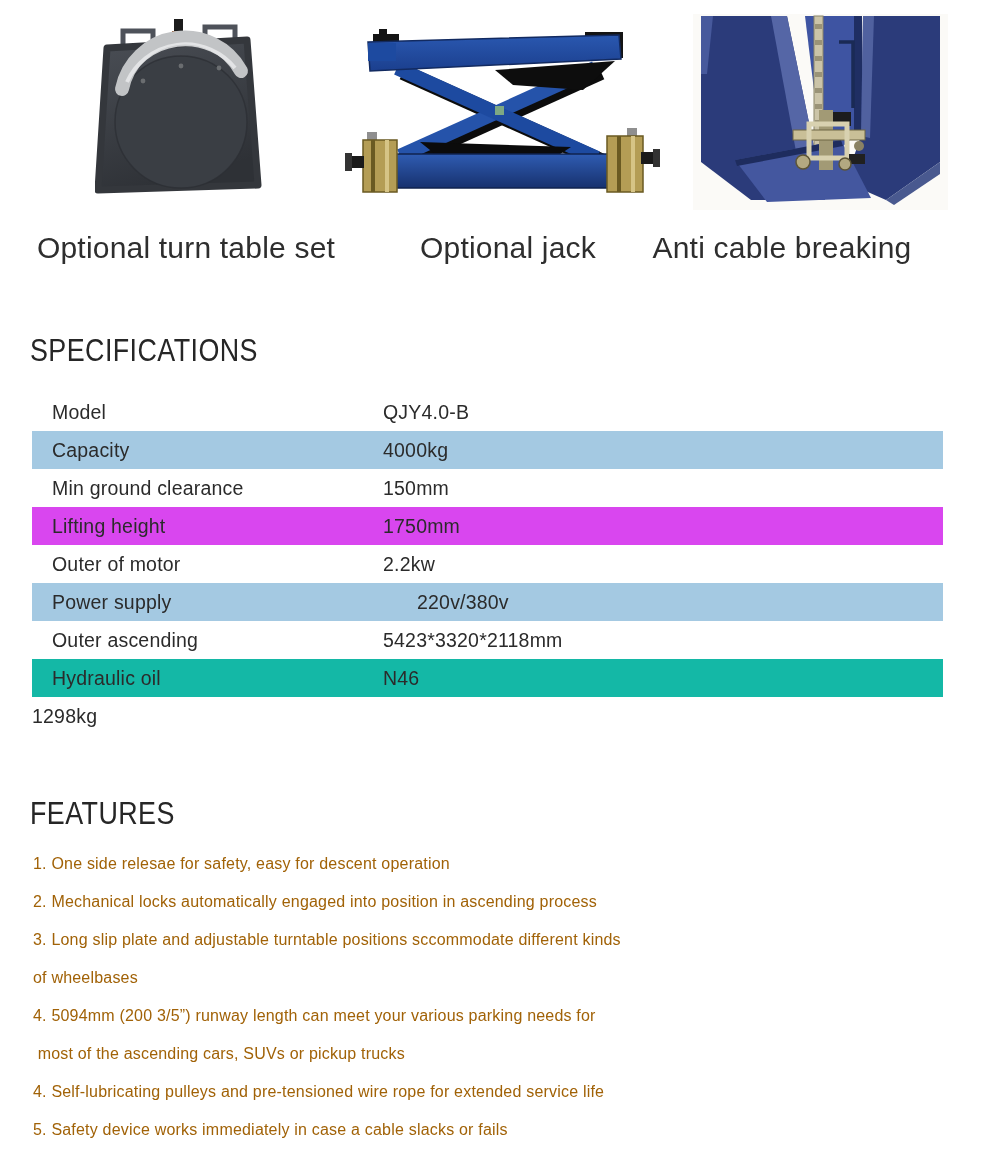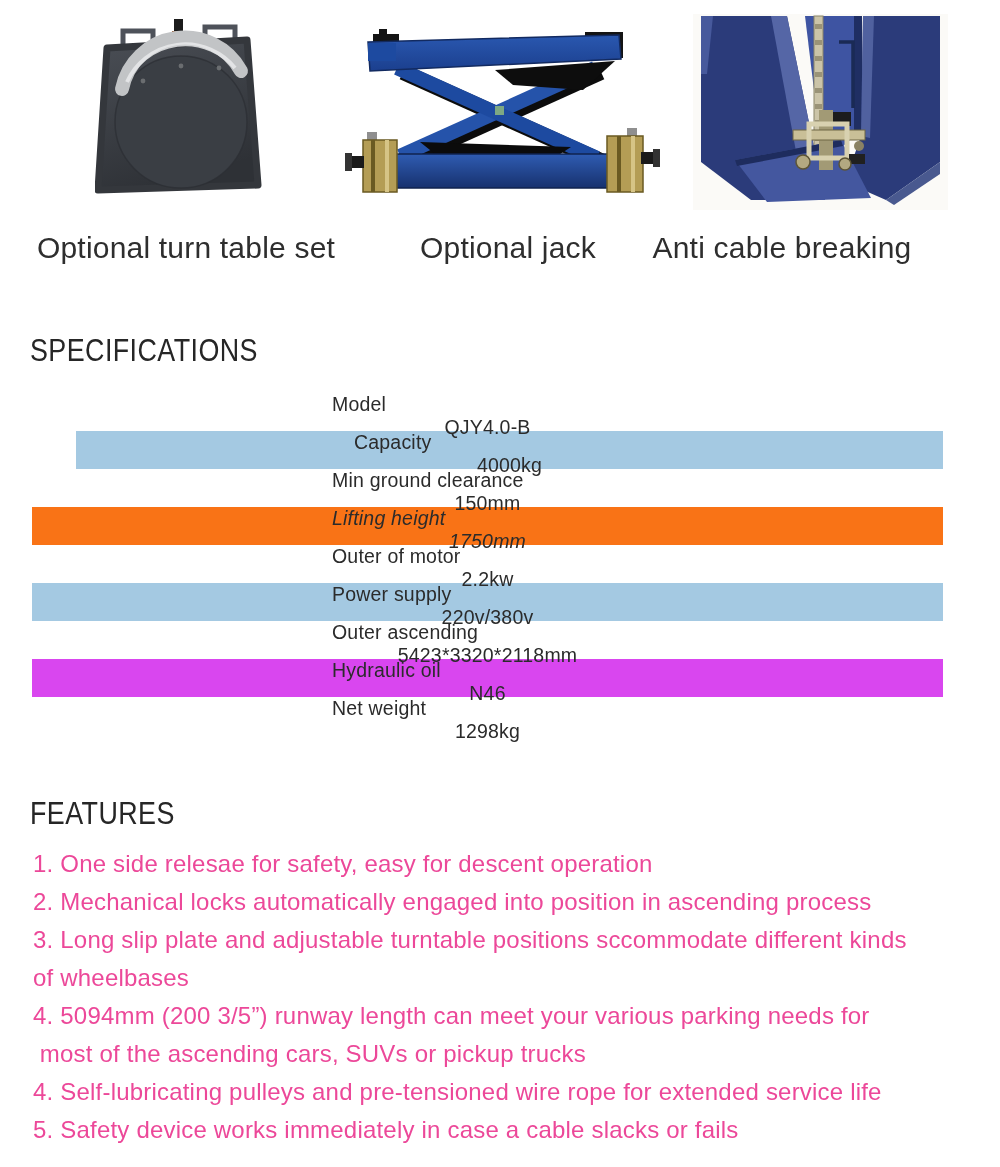--- a/index.html
+++ b/index.html
@@ -26,27 +26,27 @@
   .section-title{
     position:absolute;left:30px;font-size:32px;line-height:34px;color:#262626;
     transform:scaleX(0.84);transform-origin:left center;white-space:nowrap;
     letter-spacing:0.5px;
   }
   #spec-title{top:333px;}
   #feat-title{top:796px;}
 
   
   .spec-table{position:absolute;left:32px;top:393px;width:911px;}
-  .spec-row{display:flex;align-items:center;height:38px;font-size:19.5px;color:#2b2b2b;letter-spacing:0.2px;flex-direction:column;}
+  .spec-row{display:flex;align-items:center;height:38px;font-size:19.5px;color:#2b2b2b;letter-spacing:0.2px;}
   .spec-row.blue{background:#a4c9e2;}
   .spec-label{width:351px;padding-left:20px;box-sizing:border-box;}
   .spec-value{flex:1;}
 
   
-  .features-list{position:absolute;left:33px;top:845px;width:950px;font-size:24px;color:#ec4899;letter-spacing:0.2px;}
+  .features-list{position:absolute;left:33px;top:845px;width:950px;font-size:16px;color:#a16207;letter-spacing:0.2px;}
   .feature-line{height:38px;line-height:38px;white-space:pre;}
 </style>
 </head>
 <body style="background: rgb(255, 255, 255);">
 
 <div>
 
   <svg id="fig1" class="fig-img" width="170" height="190" viewBox="0 0 170 190">
     <defs>
       <linearGradient id="plateGrad" x1="0" y1="0" x2="0.35" y2="1">
@@ -174,50 +174,49 @@
   <div id="cap2" class="caption">Optional jack</div>
   <div id="cap3" class="caption">Anti cable breaking</div>
 
   <div id="spec-title" class="section-title">SPECIFICATIONS</div>
 
   <div class="spec-table">
     <div class="spec-row">
       <div class="spec-label">Model</div>
       <div class="spec-value">QJY4.0-B</div>
     </div>
-    <div class="spec-row blue" style="background: rgb(164, 201, 226); margin-left: 44px;">
+    <div class="spec-row blue" style="background: rgb(164, 201, 226);">
       <div class="spec-label">Capacity</div>
       <div class="spec-value">4000kg</div>
     </div>
     <div class="spec-row">
       <div class="spec-label">Min ground clearance</div>
       <div class="spec-value">150mm</div>
     </div>
-    <div class="spec-row blue" style="background: #f97316; font-style: italic;">
+    <div class="spec-row blue" style="background: #d946ef;">
       <div class="spec-label">Lifting height</div>
       <div class="spec-value">1750mm</div>
     </div>
     <div class="spec-row">
       <div class="spec-label">Outer of motor</div>
       <div class="spec-value">2.2kw</div>
     </div>
-    <div class="spec-row blue" style="background: rgb(164, 201, 226);">
+    <div class="spec-row blue" style="background: rgb(164, 201, 226); gap: 34px;">
       <div class="spec-label">Power supply</div>
       <div class="spec-value">220v/380v</div>
     </div>
     <div class="spec-row">
       <div class="spec-label">Outer ascending</div>
       <div class="spec-value">5423*3320*2118mm</div>
     </div>
-    <div class="spec-row blue" style="background: #d946ef;">
+    <div class="spec-row blue" style="background: #14b8a6;">
       <div class="spec-label">Hydraulic oil</div>
       <div class="spec-value">N46</div>
     </div>
     <div class="spec-row">
-      <div class="spec-label">Net weight</div>
       <div class="spec-value">1298kg</div>
     </div>
   </div>
 
   <div id="feat-title" class="section-title">FEATURES</div>
 
   <div class="features-list">
     <div class="feature-line">1. One side relesae for safety, easy for descent operation</div>
     <div class="feature-line">2. Mechanical locks automatically engaged into position in ascending process</div>
     <div class="feature-line">3. Long slip plate and adjustable turntable positions sccommodate different kinds</div>

